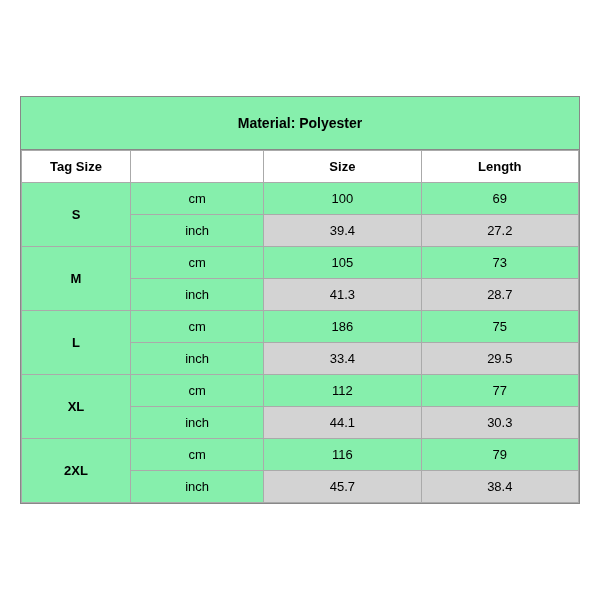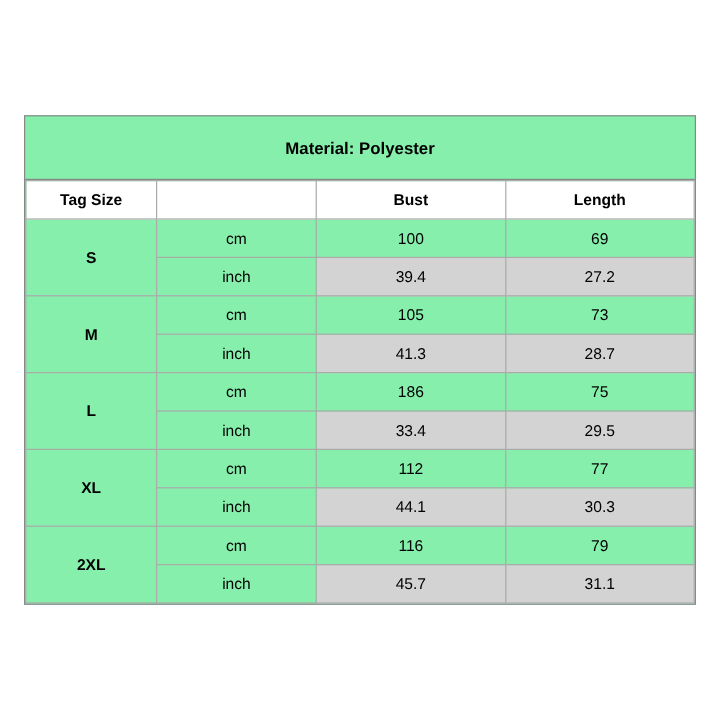--- a/index.html
+++ b/index.html
@@ -75,21 +75,21 @@
 </head>
 <body>
 
 <div class="outer">
   <div class="title-row">Material: Polyester</div>
   <table>
     <thead>
       <tr>
         <th class="header-tag">Tag Size</th>
         <th class="header-unit"></th>
-        <th class="header-bust">Bust</th>
+        <th class="header-bust">Size</th>
         <th class="header-length">Length</th>
       </tr>
     </thead>
     <tbody id="table-body">
     <tr>
           <td rowspan="2" class="tag-size-cell">S</td>
           <td class="unit-cell">cm</td>
           <td>100</td>
           <td>69</td>
         </tr>
@@ -133,17 +133,17 @@
         </tr>
         <tr class="top-border-row">
           <td rowspan="2" class="tag-size-cell" style="border-top: 1.5px solid rgb(136, 136, 136);">2XL</td>
           <td class="unit-cell">cm</td>
           <td>116</td>
           <td>79</td>
         </tr>
         <tr>
           <td class="unit-cell inch-row">inch</td>
           <td class="shaded">45.7</td>
-          <td class="shaded">31.1</td>
+          <td class="shaded">38.4</td>
         </tr>
       </tbody>
   </table>
 </div>
 
 </body></html>

